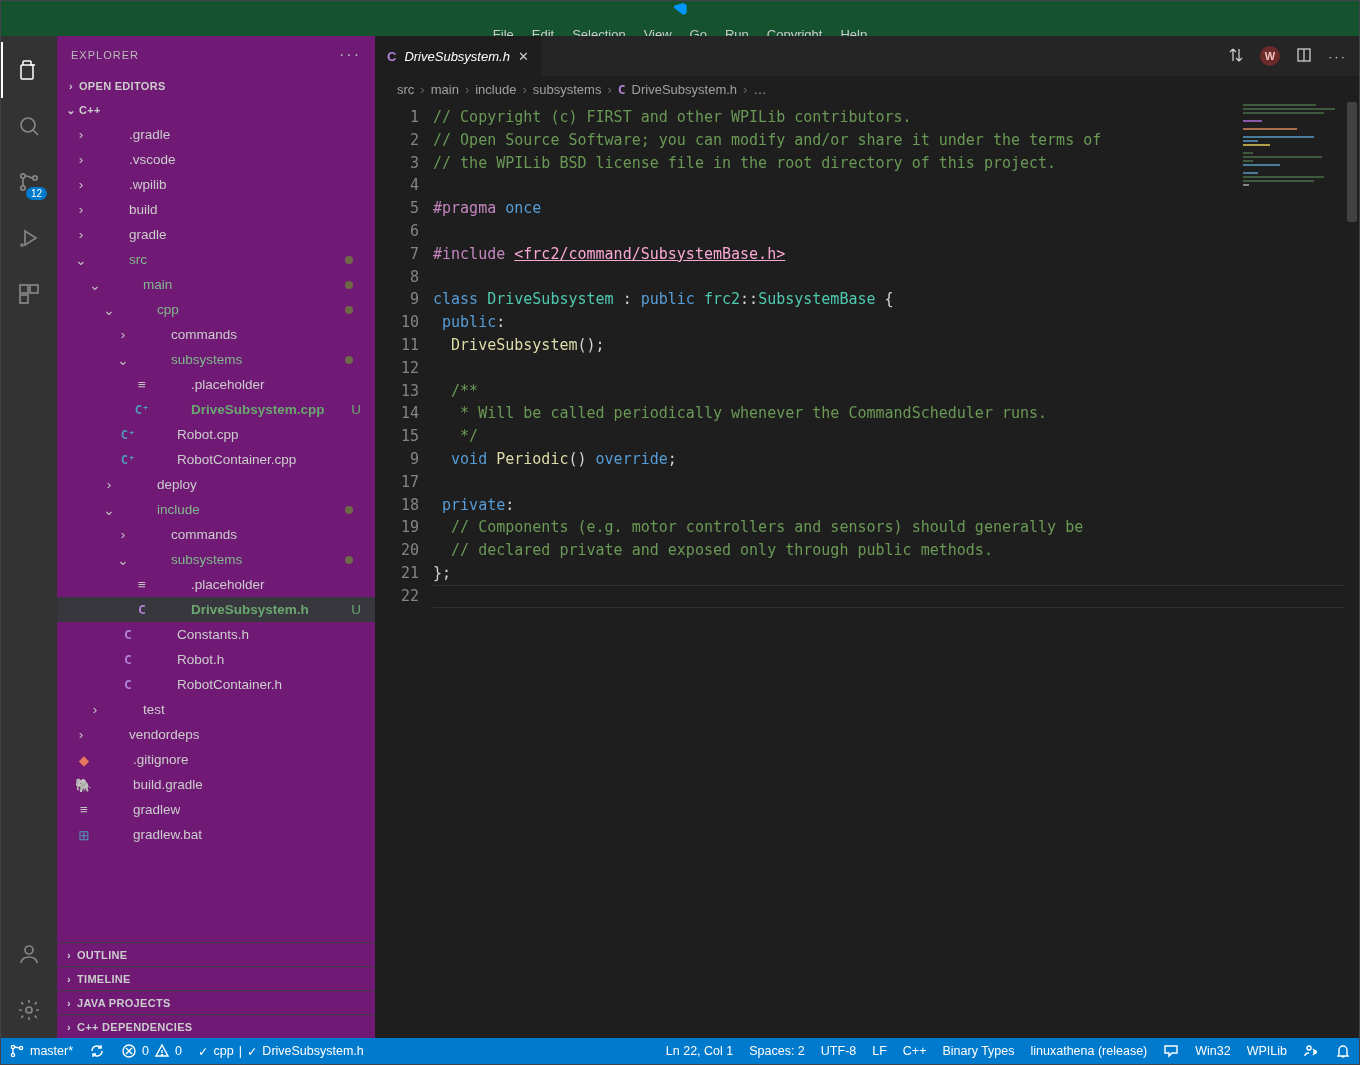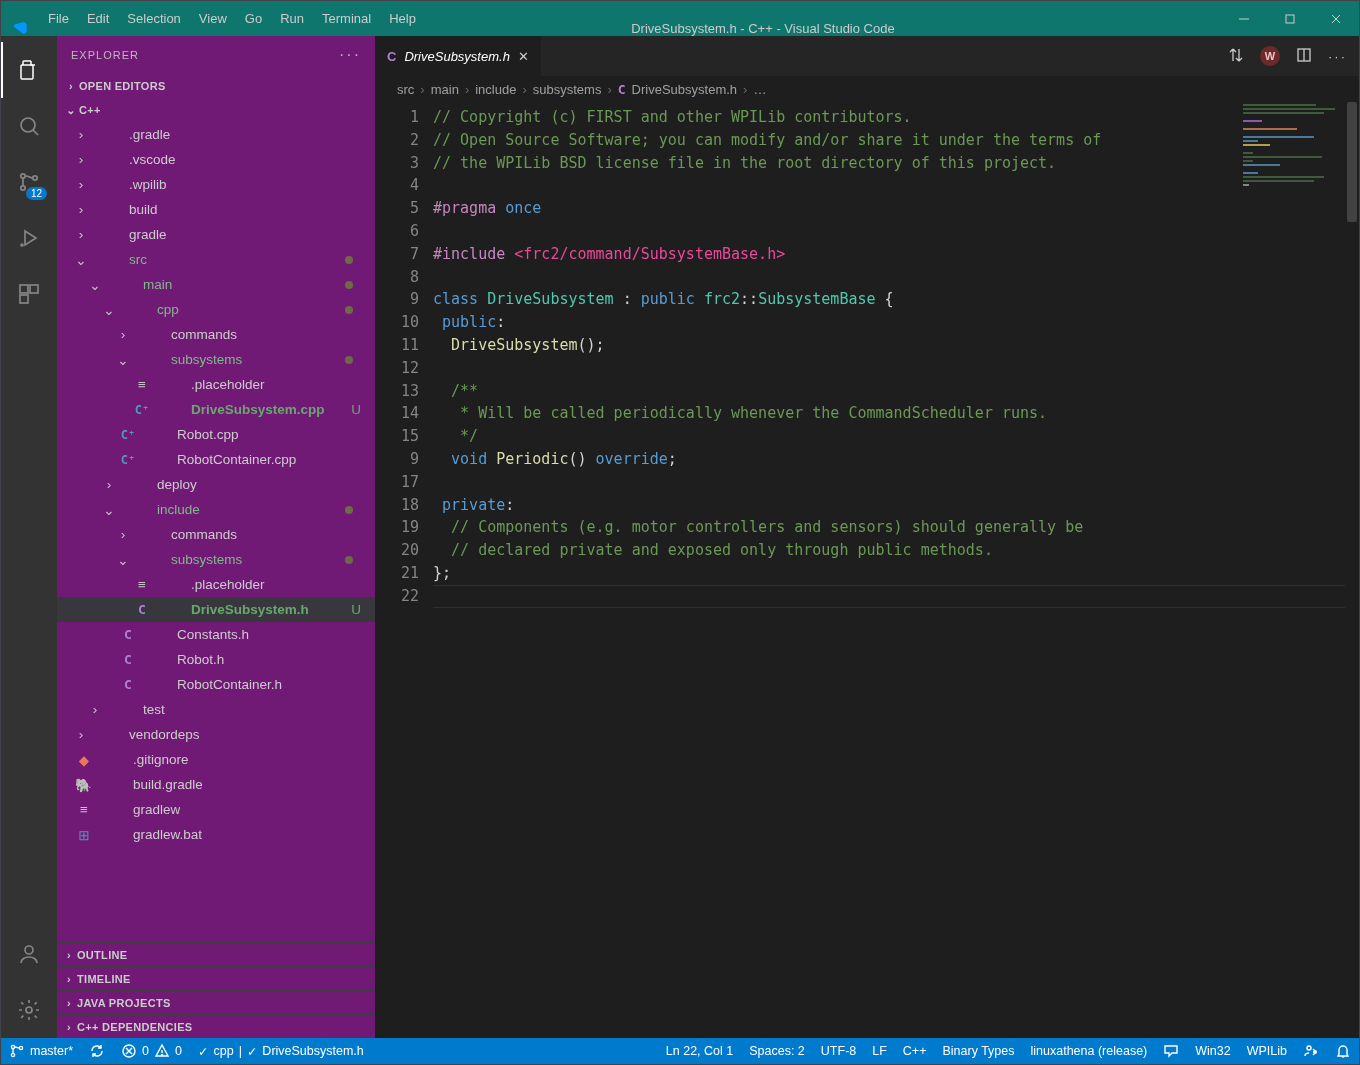--- a/index.html
+++ b/index.html
@@ -11,25 +11,26 @@
   width: 1360px;
   height: 1065px;
   overflow: hidden;
   display: flex;
   flex-direction: column;
 }
 .window { display:flex; flex-direction:column; height:100%; border:1px solid #42424a; }
 
 .titlebar {
   height: 35px;
-  background: #0f766e;
+  background: #14532d;
   display: flex;
-  align-items: flex-end;
+  align-items: center;
   color: #cccccc;
   font-size: 13px;
+  flex-direction: column;
 }
 .titlebar .app-icon { width: 38px; display:flex; justify-content:center; align-items:center; color:#0098ff;}
 .titlebar .menus { display:flex; }
 .titlebar .menu-item { padding: 0 9px; height:35px; display:flex; align-items:center; color:#ccc; cursor:default;}
 .titlebar .title-text { flex:1; text-align:center; color:#ccc; padding-right:120px;}
 .win-controls { display:flex; }
 .win-controls .wc { width:46px; height:35px; display:flex; align-items:center; justify-content:center; color:#ccc;}
 
 .body-row { flex:1; display:flex; min-height:0; background:#252526;}
 
@@ -72,21 +73,21 @@
 .editor-body { flex:1; display:flex; position:relative; min-height:0; overflow:hidden;}
 .gutter { width:58px; text-align:right; color:#858585; font-family:Consolas,monospace; font-size:15px; padding:4px 14px 0 0; line-height:22.8px;}
 .gutter div { height:22.8px; }
 .code { flex:1; font-family:Consolas,monospace; font-size:15px; line-height:22.8px; padding-top:4px; white-space:pre; color:#d4d4d4; position:relative;}
 .code .line { height:22.8px; }
 .line.current { background:transparent; border-top:1px solid #303030; border-bottom:1px solid #303030; }
 .c-comment { color:#6a9955;}
 .c-preproc { color:#c586c0;}
 .c-keyword { color:#569cd6;}
 .c-type { color:#4ec9b0;}
-.c-string { color:#ec4899;}
+.c-string { color:#f9a8d4;text-decoration:underline;}
 .c-func { color:#dcdcaa;}
 .c-once { color:#569cd6;}
 .minimap { position:absolute; right:16px; top:0; width:104px; height:100%; background:transparent;}
 .minimap .mm-line { height:2px; margin:2px 4px; background:#3a4a3a;}
 .scroll-v { position:absolute; right:0; top:0; bottom:0; width:14px; background:#1e1e1e;}
 .scroll-thumb { position:absolute; right:2px; top:0; width:10px; height:120px; background:#424242; border-radius:2px;}
 
 .statusbar {
   height:26px;
   background:#007acc;
@@ -115,21 +116,21 @@
           <path d="M17 3 L7 20 M17 3 L22 6 L22 18 L17 21 L3 10 L3 7 Z" fill="#0098ff" stroke="none"></path>
         </svg>
   </div>
   <div class="menus">
     <div class="menu-item">File</div>
     <div class="menu-item">Edit</div>
     <div class="menu-item">Selection</div>
     <div class="menu-item">View</div>
     <div class="menu-item">Go</div>
     <div class="menu-item">Run</div>
-    <div class="menu-item">Terminal</div>
+    <div class="menu-item">Copyright</div>
     <div class="menu-item">Help</div>
   </div>
   <div class="title-text">DriveSubsystem.h - C++ - Visual Studio Code</div>
   <div class="win-controls">
     <div class="wc">
           <svg class="ic-sm" viewBox="0 0 16 16">
             <line x1="3" y1="8" x2="13" y2="8" stroke="#ccc" stroke-width="1"></line>
           </svg>
         </div>
     <div class="wc">

